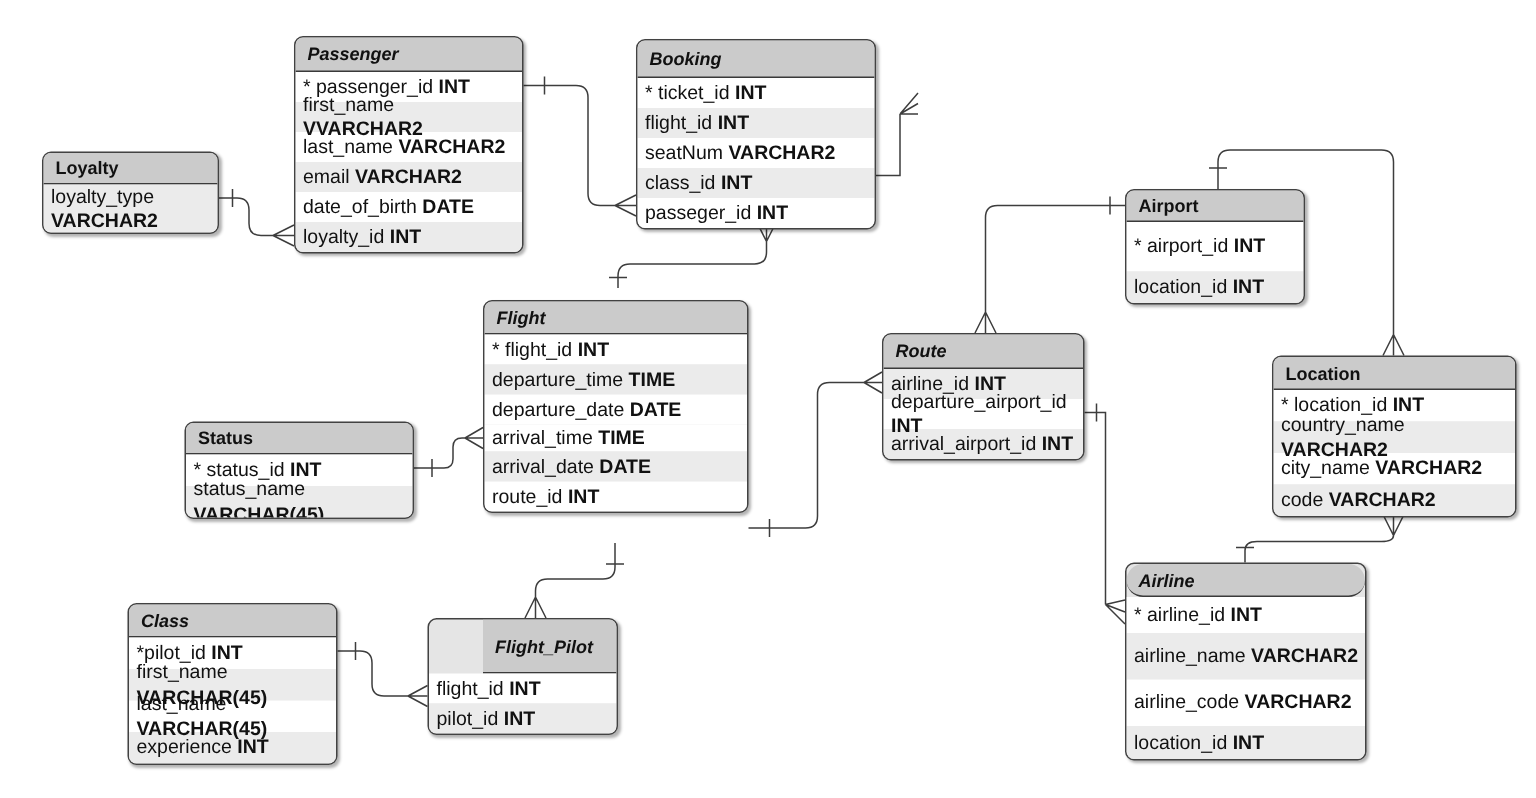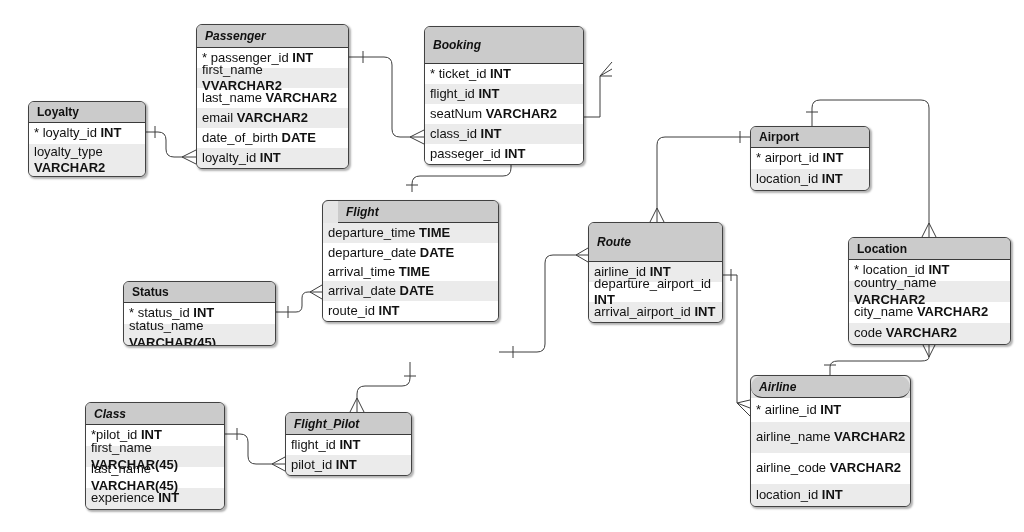--- a/index.html
+++ b/index.html
@@ -77,21 +77,21 @@
         <div class="rowtext"><span class="fname">email</span> <span class="ftype">VARCHAR2</span></div>
       </div>
       <div class="entity-row" style="height: 20px;">
         <div class="rowtext"><span class="fname">date_of_birth</span> <span class="ftype">DATE</span></div>
       </div>
       <div class="entity-row alt" style="height: 20px;">
         <div class="rowtext"><span class="fname">loyalty_id</span> <span class="ftype">INT</span></div>
       </div>
     </div>
     <div class="entity" style="left: 424px; top: 26px; width: 160px;">
-      <div class="entity-header italic" style="height: 37px;">
+      <div class="entity-header italic" style="height: 25px;">
         <span class="t">Booking</span>
       </div>
       <div class="entity-row" style="height: 20px;">
         <div class="rowtext"><span class="fname">* ticket_id</span> <span class="ftype">INT</span></div>
       </div>
       <div class="entity-row alt" style="height: 20px;">
         <div class="rowtext"><span class="fname">flight_id</span> <span class="ftype">INT</span></div>
       </div>
       <div class="entity-row" style="height: 20px;">
         <div class="rowtext"><span class="fname">seatNum</span> <span class="ftype">VARCHAR2</span></div>
@@ -100,60 +100,60 @@
         <div class="rowtext"><span class="fname">class_id</span> <span class="ftype">INT</span></div>
       </div>
       <div class="entity-row" style="height: 20px;">
         <div class="rowtext"><span class="fname">passeger_id</span> <span class="ftype">INT</span></div>
       </div>
     </div>
     <div class="entity" style="left: 28px; top: 101px; width: 118px;">
       <div class="entity-header" style="height: 21px;">
         <span class="t">Loyalty</span>
       </div>
-      <div class="entity-row" style="height: 21px;">
-        <div class="rowtext"><span class="fname">* loyalty_id</span> <span class="ftype">INT</span></div>
-      </div>
       <div class="entity-row alt" style="height: 32px;">
         <div class="rowtext"><span class="fname">loyalty_type</span> <span class="ftype">VARCHAR2</span></div>
       </div>
     </div>
     <div class="entity" style="left: 750px; top: 126px; width: 120px;">
       <div class="entity-header" style="height: 21px;">
         <span class="t">Airport</span>
       </div>
-      <div class="entity-row" style="height: 21px;">
+      <div class="entity-row" style="height: 33px;">
         <div class="rowtext"><span class="fname">* airport_id</span> <span class="ftype">INT</span></div>
       </div>
       <div class="entity-row alt" style="height: 21px;">
         <div class="rowtext"><span class="fname">location_id</span> <span class="ftype">INT</span></div>
       </div>
     </div>
     <div class="entity" style="left: 322px; top: 200px; width: 177px;">
-      <div class="entity-header italic" style="height: 22px; margin-left: 15px;">
+      <div class="entity-header italic" style="height: 22px;">
         <span class="t">Flight</span>
+      </div>
+      <div class="entity-row" style="height: 20px;">
+        <div class="rowtext"><span class="fname">* flight_id</span> <span class="ftype">INT</span></div>
       </div>
       <div class="entity-row alt" style="height: 20px;">
         <div class="rowtext"><span class="fname">departure_time</span> <span class="ftype">TIME</span></div>
       </div>
       <div class="entity-row" style="height: 20px;">
         <div class="rowtext"><span class="fname">departure_date</span> <span class="ftype">DATE</span></div>
       </div>
       <div class="entity-row" style="height: 18px;">
         <div class="rowtext"><span class="fname">arrival_time</span> <span class="ftype">TIME</span></div>
       </div>
       <div class="entity-row alt" style="height: 20px;">
         <div class="rowtext"><span class="fname">arrival_date</span> <span class="ftype">DATE</span></div>
       </div>
       <div class="entity-row" style="height: 20px;">
         <div class="rowtext"><span class="fname">route_id</span> <span class="ftype">INT</span></div>
       </div>
     </div>
     <div class="entity" style="left: 588px; top: 222px; width: 135px;">
-      <div class="entity-header italic" style="height: 39px;">
+      <div class="entity-header italic" style="height: 23px;">
         <span class="t">Route</span>
       </div>
       <div class="entity-row alt" style="height: 20px;">
         <div class="rowtext"><span class="fname">airline_id</span> <span class="ftype">INT</span></div>
       </div>
       <div class="entity-row" style="height: 20px;">
         <div class="rowtext"><span class="fname">departure_airport_id</span> <span class="ftype">INT</span></div>
       </div>
       <div class="entity-row alt" style="height: 20px;">
         <div class="rowtext"><span class="fname">arrival_airport_id</span> <span class="ftype">INT</span></div>
@@ -215,21 +215,21 @@
         <div class="rowtext"><span class="fname">first_name</span> <span class="ftype">VARCHAR(45)</span></div>
       </div>
       <div class="entity-row" style="height: 21px;">
         <div class="rowtext"><span class="fname">last_name</span> <span class="ftype">VARCHAR(45)</span></div>
       </div>
       <div class="entity-row alt" style="height: 21px;">
         <div class="rowtext"><span class="fname">experience</span> <span class="ftype">INT</span></div>
       </div>
     </div>
     <div class="entity" style="left: 285px; top: 412px; width: 127px;">
-      <div class="entity-header italic" style="height: 22px;">
+      <div class="entity-header italic" style="height: 36px; margin-left: 36px;">
         <span class="t">Flight_Pilot</span>
       </div>
       <div class="entity-row" style="height: 20px;">
         <div class="rowtext"><span class="fname">flight_id</span> <span class="ftype">INT</span></div>
       </div>
       <div class="entity-row alt" style="height: 20px;">
         <div class="rowtext"><span class="fname">pilot_id</span> <span class="ftype">INT</span></div>
       </div>
     </div>
   </div>

